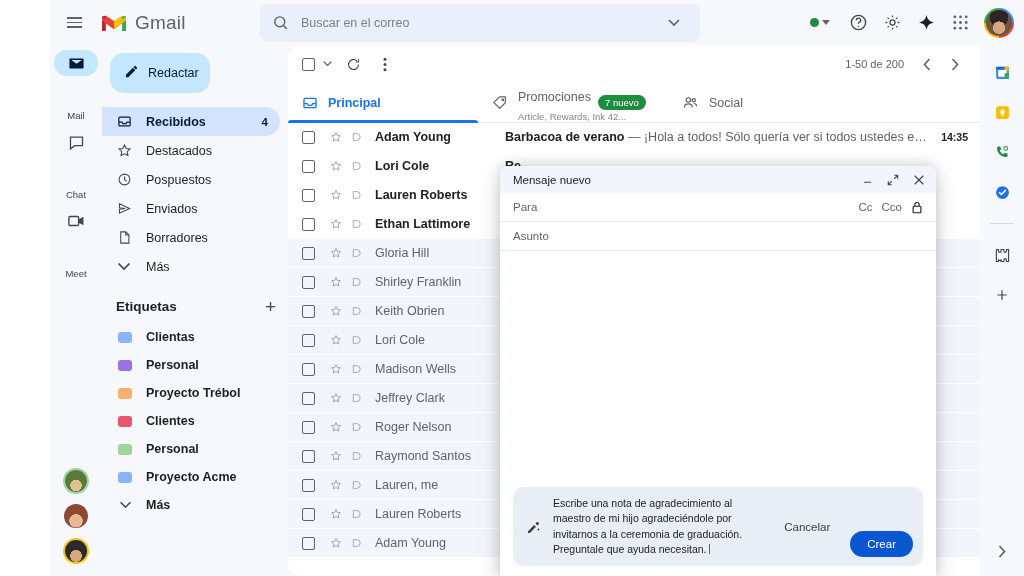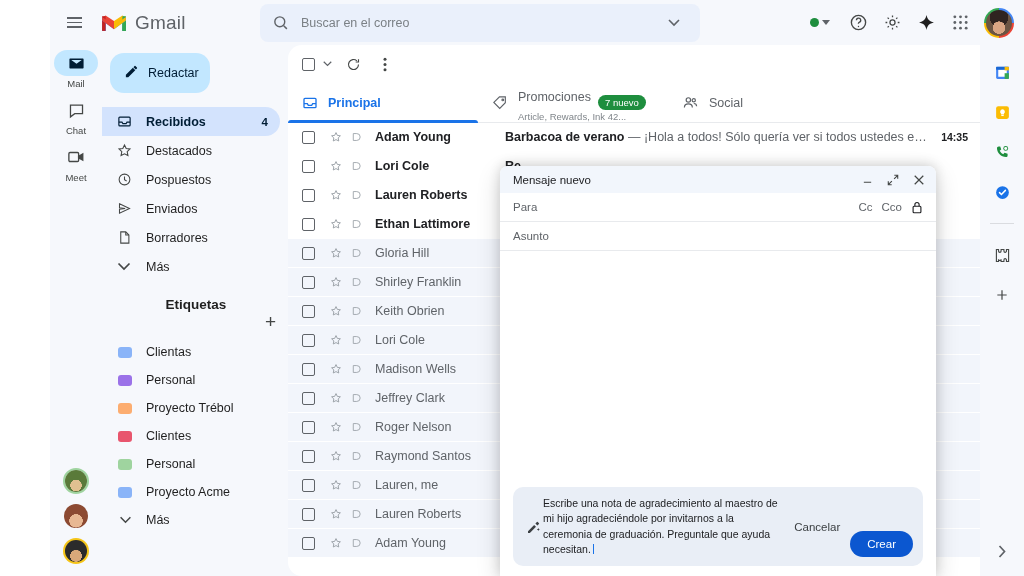--- a/index.html
+++ b/index.html
@@ -100,20 +100,21 @@
   .rail {
     width: 52px;
     flex: 0 0 52px;
     display: flex; flex-direction: column; align-items: center;
     padding-top: 5px;
   }
   .rail-item {
     width: 48px;
     display:flex; flex-direction:column; align-items:center;
     margin-bottom: 8px;
+    gap: 32px;
   }
   .rail-icon {
     width: 44px; height: 26px;
     border-radius: 13px;
     display:flex; align-items:center; justify-content:center;
     color:#444746;
   }
   .rail-item.active .rail-icon { background: #c2e7ff; }
   .rail-label { font-size: 9.5px; color: #444746; margin-top: 2px; }
   .rail-avatars { margin-top: auto; padding-bottom: 12px; display:flex; flex-direction:column; gap:9px; align-items:center;}
@@ -146,27 +147,26 @@
     color: #1f1f1f;
     gap: 14px;
     font-size: 12.5px;
   }
   .nav-item.active { background: #d3e3fd; font-weight: bold; color:#001d35; }
   .nav-item .ni-icon { width:16px; height:16px; display:flex; align-items:center; justify-content:center; flex:0 0 16px;}
   .nav-count { margin-left:auto; font-size: 11.5px; }
   .labels-head {
     display:flex; align-items:center;
     padding: 16px 12px 7px 14px;
-    flex-direction: column;
   }
   .labels-title { font-size: 13.5px; color: #1f1f1f; font-weight: bold;}
   .labels-plus { margin-left:auto; color:#444746; font-size: 19px; line-height: 1; }
   .label-item {
     height: 28px; display:flex; align-items:center; gap: 14px;
-    padding-left: 16px; font-size: 12.5px; color:#1f1f1f;
+    padding-left: 16px; font-size: 12.5px; color:#1f1f1f;font-weight:bold;
   }
   .label-chip {
     width: 14px; height: 11px; border-radius: 3px; flex:0 0 14px;
   }
   
   .main {
     flex: 1;
     background: #ffffff;
     border-radius: 14px 0 0 14px;
     margin-top: 0;
@@ -292,20 +292,21 @@
   .cw-field input::placeholder{color:#5f6368;}
   .cw-ccbcc { display:flex; align-items:center; gap:9px; font-size:11.5px; color:#5f6368;}
   .cw-lock { color:#202124; display:flex; }
   .cw-bodyarea { flex:1; min-height:0; position:relative; }
   .cw-prompt {
     position:absolute; left:13px; right:13px; bottom: 10px;
     background:#e9eef6;
     border-radius: 10px;
     display:flex; align-items:center;
     padding: 9px 10px 9px 12px;
+    gap: 10px;
   }
   .pen-icon { flex:0 0 18px; display:flex; align-items:center; justify-content:center; color:#3c4043; }
   .prompt-text {
     flex:1; font-size: 10.5px; color:#202124; line-height: 1.45;
     min-width:0;
   }
   .caret {
     display:inline-block; width:1px; height:10px; background:#1a73e8;
     vertical-align:-1px; margin-left:2px;
   }
@@ -566,20 +567,33 @@
                 <path d="M20 3.5V8h-4.5"></path>
             </svg>
           </span>
           <span class="tb-icon">
             <svg width="4" height="15" viewBox="0 0 4 16" fill="currentColor">
               <circle cx="2" cy="2.4" r="1.6"></circle>
                 <circle cx="2" cy="8" r="1.6"></circle>
                 <circle cx="2" cy="13.6" r="1.6"></circle>
             </svg>
           </span>
+          <div class="pager">
+            <span class="pager-text">1-50 de 200</span>
+            <span class="chev">
+              <svg width="8" height="13" viewBox="0 0 8 13" fill="none" stroke="currentColor" stroke-width="1.6">
+                <path d="M6.5 1L1.5 6.5L6.5 12"></path>
+              </svg>
+            </span>
+            <span class="chev">
+              <svg width="8" height="13" viewBox="0 0 8 13" fill="none" stroke="currentColor" stroke-width="1.6">
+                <path d="M1.5 1L6.5 6.5L1.5 12"></path>
+              </svg>
+            </span>
+          </div>
         </div>
 
         <div class="tabs">
           <div class="tab primary active">
             <span class="tab-icon">
               <svg width="16" height="16" viewBox="0 0 24 24" fill="none" stroke="currentColor" stroke-width="2">
                 <rect x="3" y="5" width="18" height="14" rx="1.5"></rect>
                   <path d="M3 13h5l1.5 2.5h5L16 13h5"></path>
               </svg>
             </span>

